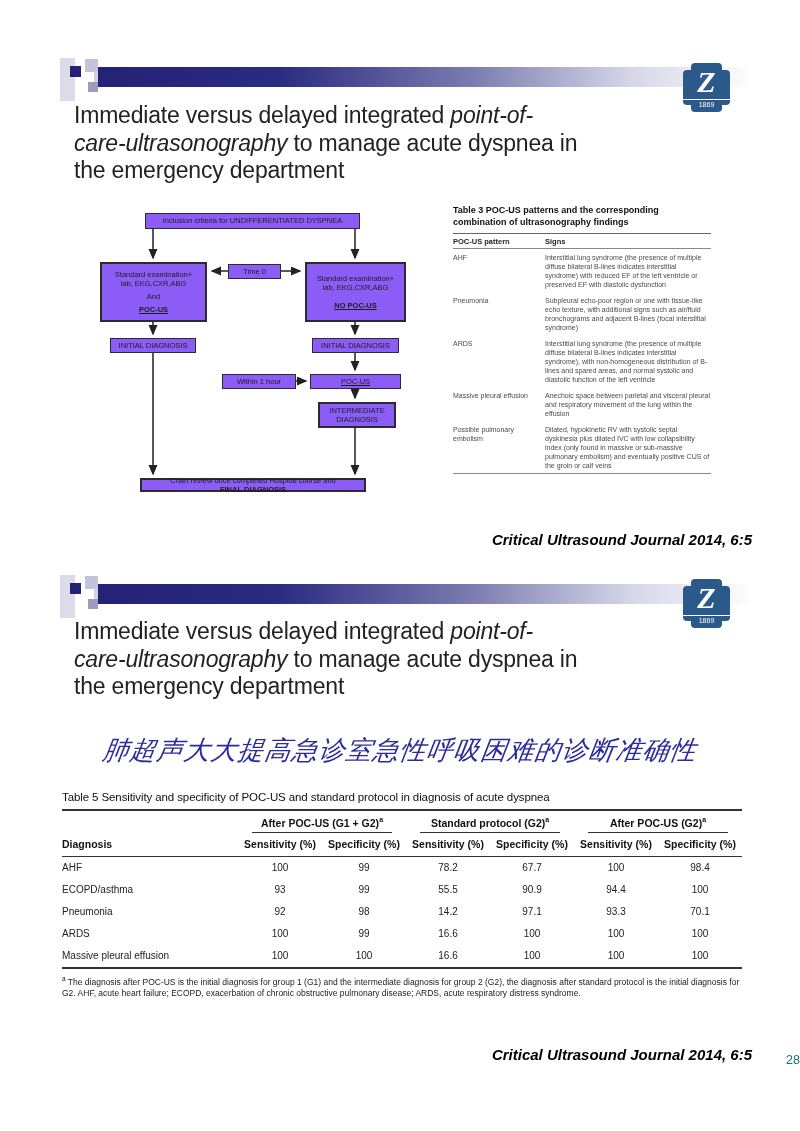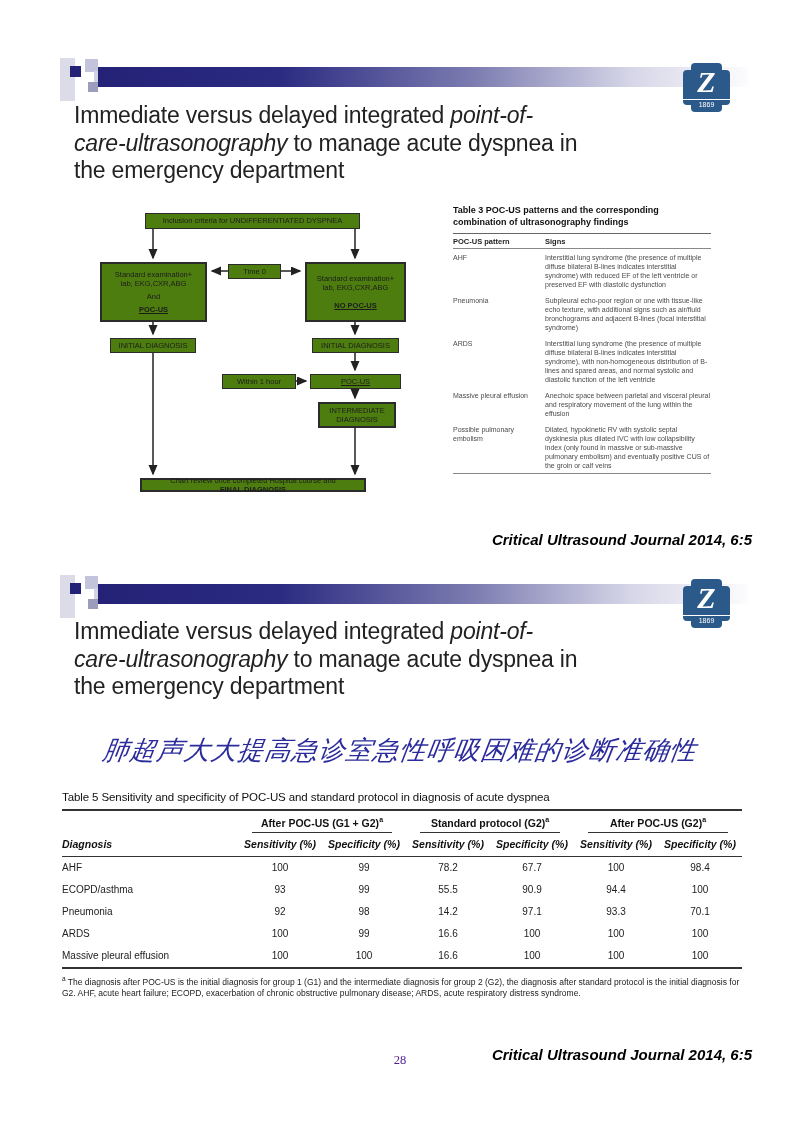--- a/index.html
+++ b/index.html
@@ -26,54 +26,54 @@
   .logo .yr { position:absolute; bottom:4px; width:100%; text-align:center; font-size:7px; color:#fff;
               border-top:1px solid #fff; padding-top:1px; left:0; }
 
   
   .slide-title { position:absolute; left:74px; width:505px; font-size:23px; line-height:27.5px;
                  color:#222; letter-spacing:-0.2px; }
   .slide-title em { font-style:italic; }
 
   
   .flow { position:absolute; left:95px; top:205px; width:330px; height:320px; }
-  .fbox { position:absolute; background:#4d7c0f; border:1px solid #2b2b2b; display:flex; flex-direction:column;
+  .fbox { position:absolute; background:#8b5cf6; border:1px solid #2b2b2b; display:flex; flex-direction:column;
           align-items:center; justify-content:center; text-align:center; font-size:7.5px; line-height:1.25;
           color:#1d1d1d; z-index:2; }
   .fbox.thick { border-width:2px; }
   .bu { font-weight:bold; text-decoration:underline; }
   .uo { text-decoration:underline; }
   .flow svg { position:absolute; left:0; top:0; z-index:1; }
 
   
   .t3 { position:absolute; left:453px; top:205px; width:258px; }
   .t3-title { font-weight:bold; font-size:9px; line-height:11.5px; color:#101010; margin-bottom:5px; }
   .t3 table { width:100%; border-collapse:collapse; border-top:1.5px solid #666; border-bottom:1px solid #888; }
   .t3 th { font-size:7.5px; font-weight:bold; text-align:left; color:#222; padding:3px 0 2px;
            border-bottom:1px solid #888; }
   .t3 td { font-size:7px; line-height:9px; color:#4a4a4a; vertical-align:top; padding:3.5px 0; }
   .t3 td.pat { width:92px; padding-right:6px; }
 
   
   .cite { position:absolute; right:48px; font-style:italic; font-weight:bold; font-size:15px; color:#000; }
-  .pageno { position:absolute; left:0; top:1053px; width:800px; text-align:center;
-            font-family:Liberation Serif, serif; font-size:12.5px; color:#4c1d95; }
+  .pageno { position:absolute; left:0; top:1053px; width:800px; text-align:right;
+            font-family:Liberation Sans, sans-serif; font-size:12.5px; color:#0f766e; }
 
   
   .zh { position:absolute; left:60px; top:733px; width:680px; text-align:center;
         font-size:26px; color:#2b2b9c; font-style:italic; transform:skewX(-8deg); letter-spacing:1px; }
 
   
   .t5 { position:absolute; left:62px; top:791px; width:680px; }
   .t5-title { font-weight:normal; font-size:11.5px; color:#101010; margin-bottom:6px; letter-spacing:-0.1px; }
   .t5 table { width:100%; border-collapse:collapse; border-top:2px solid #333; }
   .t5 th { font-weight:bold; font-size:10.5px; color:#111; }
   .t5 .gh { padding-top:5px; }
   .t5 .gh .ghl { border-bottom:1.5px solid #333; padding-bottom:3px; margin:0 14px; text-align:center; }
-  .t5 .sub th { padding:5px 0 6px; border-bottom:1.5px solid #333; text-align:center;font-style:italic; }
+  .t5 .sub th { padding:5px 0 6px; border-bottom:1.5px solid #333; text-align:center; }
   .t5 .sub th.diag { text-align:left; vertical-align:bottom; }
   .t5 td { font-size:10px; color:#222; text-align:center; padding:5.5px 0; }
   .t5 td.diag { text-align:left; }
   .t5 tbody tr:last-child td { border-bottom:2px solid #333; }
   .t5 sup { font-size:7px; }
   .fnote { margin-top:4px; font-size:8.5px; line-height:11.5px; color:#1a1a1a; }
   .fnote sup { font-size:6.5px; }
 </style>
 </head>
 <body>

